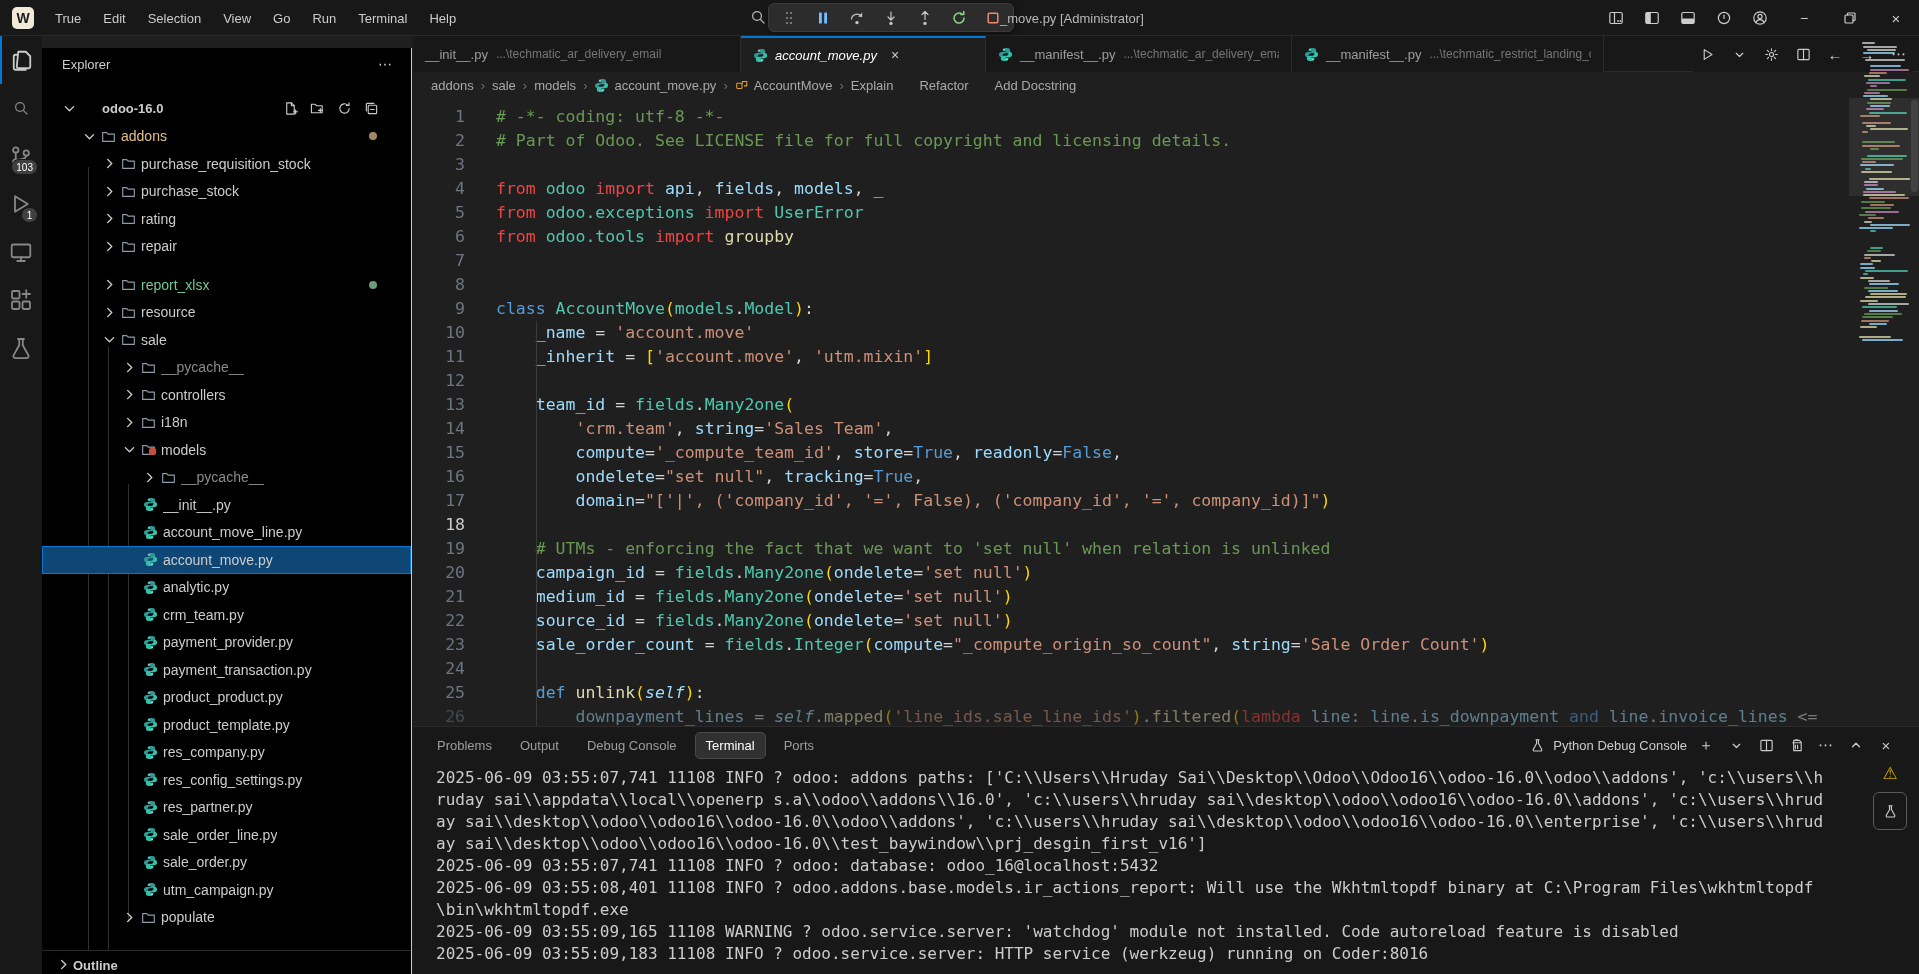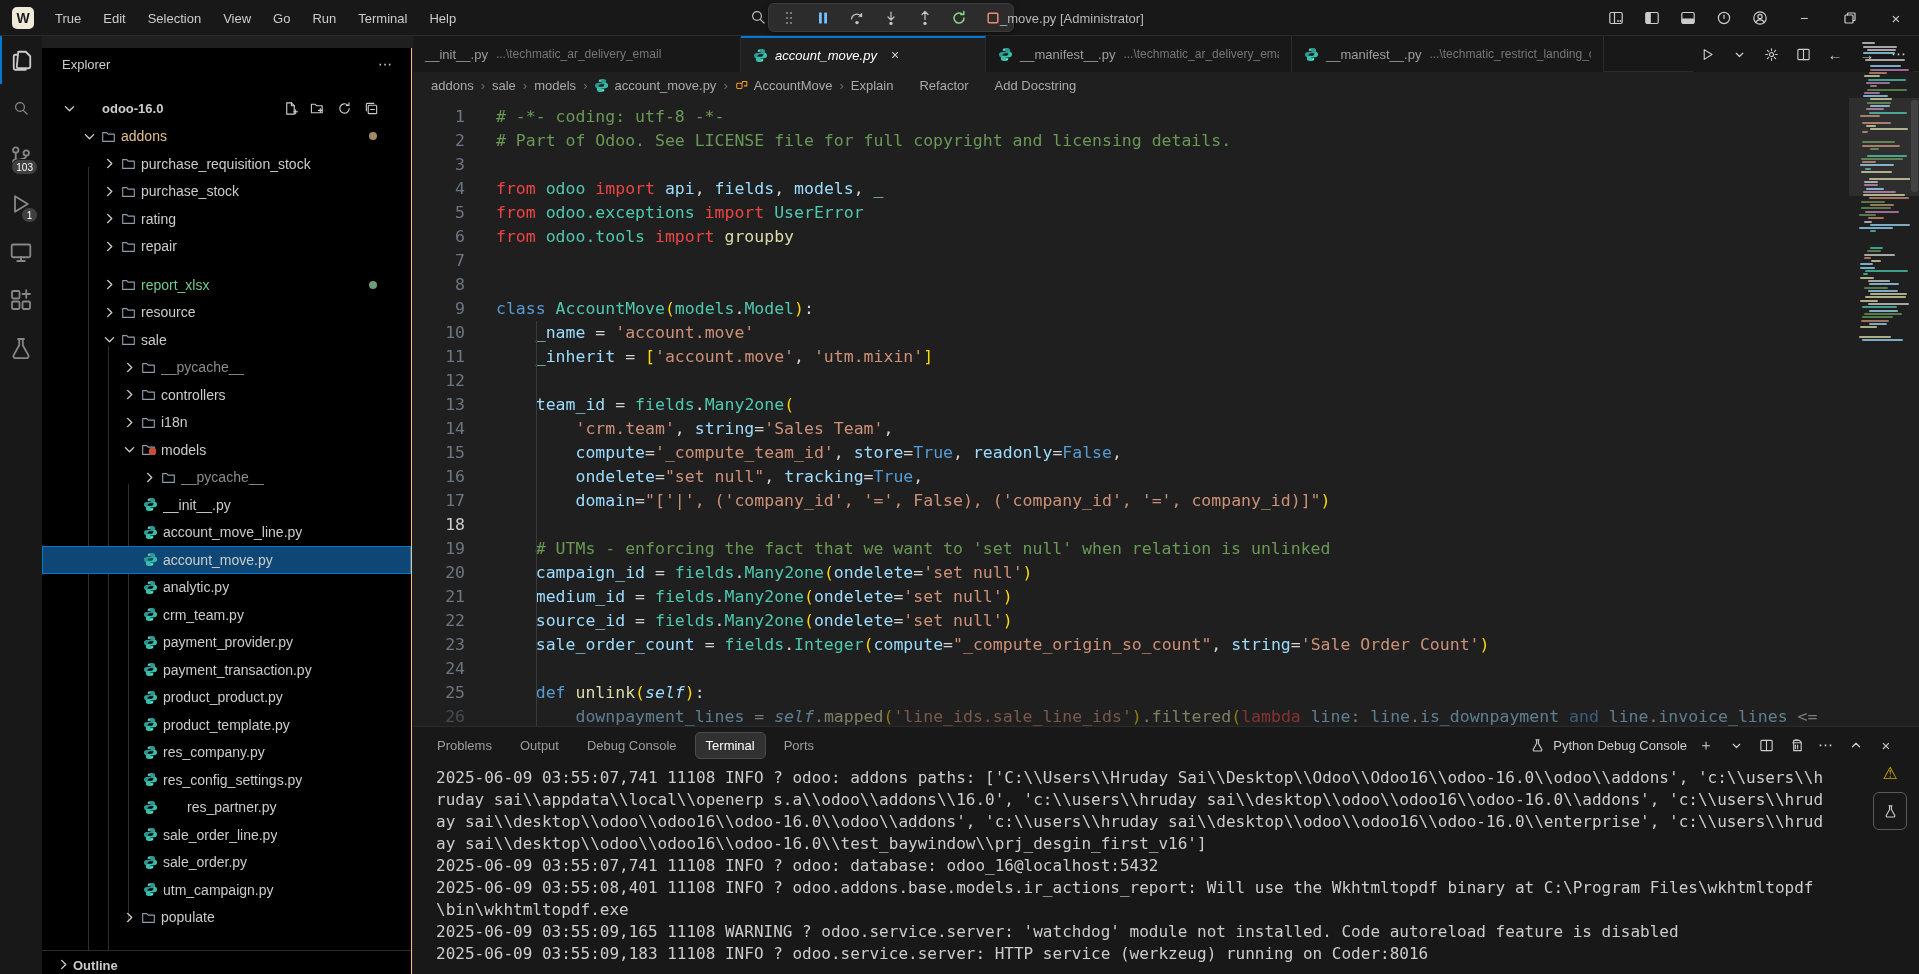--- a/index.html
+++ b/index.html
@@ -639,21 +639,21 @@
         <span class="ficon">
           <svg viewBox="0 0 16 16" width="15" height="15">
             <path fill="#2f9890" d="M7.9 1C6.1 1 5 1.8 5 3.1V4.6h3.1v.6H3.9C2.3 5.2 1 6.3 1 8.1c0 1.8 1.1 2.8 2.8 2.8h1.1V9.2c0-1.4 1.2-2.5 2.7-2.5h3.2c1.2 0 2.1-1 2.1-2.2V3.1C12.9 1.9 11.6 1 10 1z"></path>
             <circle cx="6.4" cy="2.9" r=".7" fill="#d9f4ef"></circle>
             <path fill="#35c0ab" d="M8.1 15c1.8 0 2.9-.8 2.9-2.1V11.4H7.9v-.6h4.2c1.6 0 2.9-1.1 2.9-2.9 0-1.8-1.1-2.8-2.8-2.8h-1.1v1.7c0 1.4-1.2 2.5-2.7 2.5H5.2c-1.2 0-2.1 1-2.1 2.2v1.4C3.1 14.1 4.4 15 6 15z"></path>
             <circle cx="9.6" cy="13.1" r=".7" fill="#d9f4ef"></circle>
           </svg>
         </span>
         <span class="lbl">res_config_settings.py</span>
       </div>
-      <div class="row" style="padding-left: 98px; gap: 24px;">
+      <div class="row" style="padding-left: 98px;">
         <span class="ficon">
           <svg viewBox="0 0 16 16" width="15" height="15">
             <path fill="#2f9890" d="M7.9 1C6.1 1 5 1.8 5 3.1V4.6h3.1v.6H3.9C2.3 5.2 1 6.3 1 8.1c0 1.8 1.1 2.8 2.8 2.8h1.1V9.2c0-1.4 1.2-2.5 2.7-2.5h3.2c1.2 0 2.1-1 2.1-2.2V3.1C12.9 1.9 11.6 1 10 1z"></path>
             <circle cx="6.4" cy="2.9" r=".7" fill="#d9f4ef"></circle>
             <path fill="#35c0ab" d="M8.1 15c1.8 0 2.9-.8 2.9-2.1V11.4H7.9v-.6h4.2c1.6 0 2.9-1.1 2.9-2.9 0-1.8-1.1-2.8-2.8-2.8h-1.1v1.7c0 1.4-1.2 2.5-2.7 2.5H5.2c-1.2 0-2.1 1-2.1 2.2v1.4C3.1 14.1 4.4 15 6 15z"></path>
             <circle cx="9.6" cy="13.1" r=".7" fill="#d9f4ef"></circle>
           </svg>
         </span>
         <span class="lbl">res_partner.py</span>
       </div>

